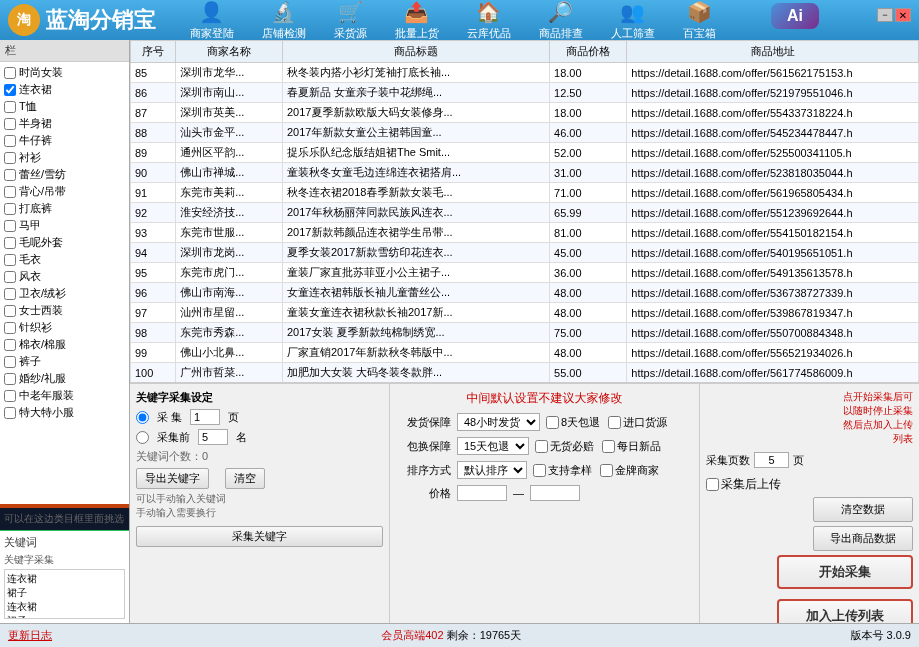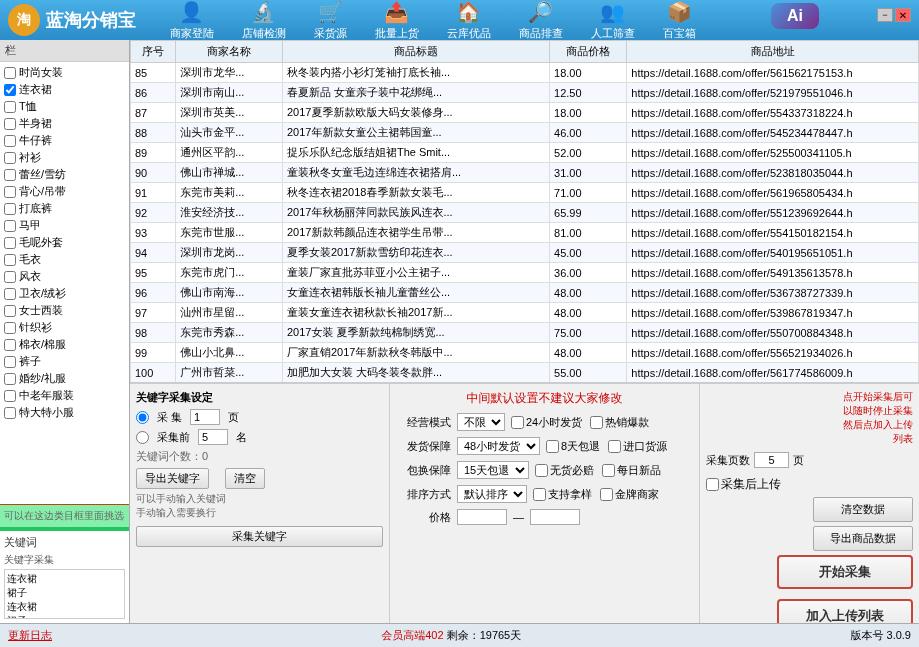--- a/index.html
+++ b/index.html
@@ -1,39 +1,39 @@
 <!DOCTYPE html>
 <html><head>
   <meta charset="utf-8">
   <style>
     * { box-sizing: border-box; margin: 0; padding: 0; }
     body { font-family: 'SimSun', '宋体', sans-serif; font-size: 12px; background: #d0e8f5; width: 919px; height: 647px; overflow: hidden; }
     
     
     .title-bar { background: linear-gradient(to bottom, #4ab0e8, #2a8cc8); height: 40px; display: flex; align-items: center; padding: 0 8px; position: relative; }
     .title-logo { background: #e8a020; border-radius: 50%; width: 32px; height: 32px; display: flex; align-items: center; justify-content: center; color: white; font-weight: bold; font-size: 14px; margin-right: 6px; }
-    .title-text { color: white; font-size: 18px; font-weight: bold; margin-right: 20px; }
+    .title-text { color: white; font-size: 22px; font-weight: bold; margin-right: 20px; }
     .nav-items { display: flex; gap: 0; flex: 1; }
     .nav-item { display: flex; flex-direction: column; align-items: center; padding: 4px 14px; color: white; cursor: pointer; font-size: 11px; }
     .nav-icon { font-size: 20px; margin-bottom: 2px; }
     .win-controls { display: flex; gap: 2px; position: absolute; right: 8px; top: 8px; }
     .win-btn { width: 16px; height: 14px; background: #ccc; border: 1px solid #999; cursor: pointer; display: flex; align-items: center; justify-content: center; font-size: 10px; }
     .win-btn.close { background: #ff6060; }
     
     
     .main-content { display: flex; height: calc(647px - 40px - 24px); }
     
     
     .left-sidebar { width: 130px; background: white; border-right: 1px solid #aaa; display: flex; flex-direction: column; overflow: hidden; }
     .sidebar-header { background: #e0e0e0; padding: 3px 5px; font-size: 11px; color: #333; border-bottom: 1px solid #ccc; }
     .sidebar-list { flex: 1; overflow-y: auto; padding: 2px; }
     .sidebar-item { display: flex; align-items: center; gap: 3px; padding: 1px 2px; font-size: 11px; }
     .sidebar-item input[type=checkbox] { width: 12px; height: 12px; }
-    .sidebar-hint { padding: 4px; font-size: 10px; color: #666; border-top: 1px solid #c2410c; background: #86efac; }
-    .sidebar-keyword { padding: 4px; border-top: 4px solid #22c55e; }
+    .sidebar-hint { padding: 4px; font-size: 10px; color: #666; border-top: 4px solid #c2410c; background: #0f172a; }
+    .sidebar-keyword { padding: 4px; border-top: 1px solid #22c55e; }
     .sidebar-keyword-title { font-size: 11px; color: #333; margin-bottom: 3px; }
     
     
     .center-area { flex: 1; display: flex; flex-direction: column; overflow: hidden; }
     .table-container { flex: 1; overflow: auto; background: white; border-bottom: 1px solid #ccc; }
     table { width: 100%; border-collapse: collapse; font-size: 11px; }
     th { background: #e8f0f8; border: 1px solid #ccc; padding: 3px 4px; white-space: nowrap; font-weight: normal; text-align: center; }
     td { border: 1px solid #ddd; padding: 2px 4px; white-space: nowrap; overflow: hidden; max-width: 200px; text-overflow: ellipsis; }
     tr:nth-child(even) td { background: #f5f9ff; }
     
@@ -375,36 +375,20 @@
             <button class="btn-small">导出关键字</button>
             <button class="btn-small">清空</button>
           </div>
           <div class="hint-text">可以手动输入关键词<br>手动输入需要换行</div>
           <button class="btn-small" style="margin-top:6px;width:100%;">采集关键字</button>
         </div>
 
         <div class="bottom-center">
           <div class="settings-title">中间默认设置不建议大家修改</div>
 
-          <div class="settings-row">
-            <span class="settings-label">经营模式</span>
-            <select class="settings-select">
-              <option>不限</option><option>工厂</option><option>贸易</option>
-            </select>
-            <div class="checkbox-group">
-              <label class="checkbox-item">
-                  <input type="checkbox" style="">
-                  <span>24小时发货</span>
-                </label>
-              <label class="checkbox-item">
-                  <input type="checkbox" style="">
-                  <span>热销爆款</span>
-                </label>
-            </div>
-          </div>
 
           <div class="settings-row">
             <span class="settings-label">发货保障</span>
             <select class="settings-select">
               <option>48小时发货</option><option>24小时发货</option><option>当日发货</option>
             </select>
             <div class="checkbox-group">
               <label class="checkbox-item">
                   <input type="checkbox" style="">
                   <span>8天包退</span>

